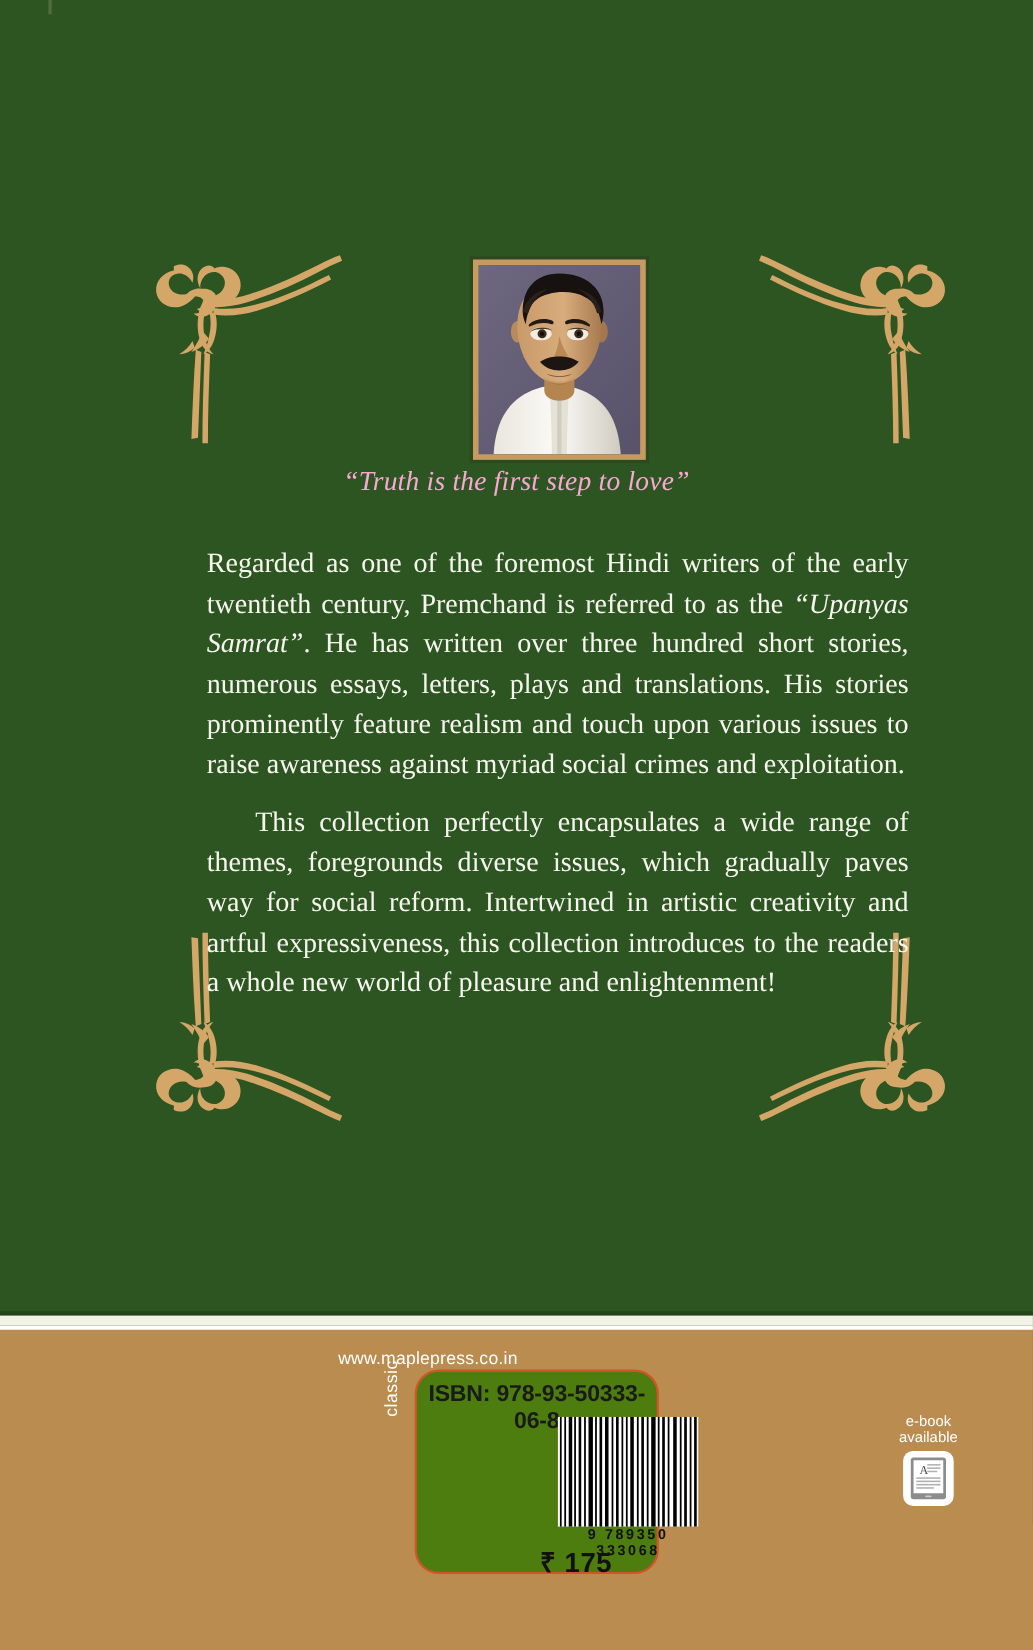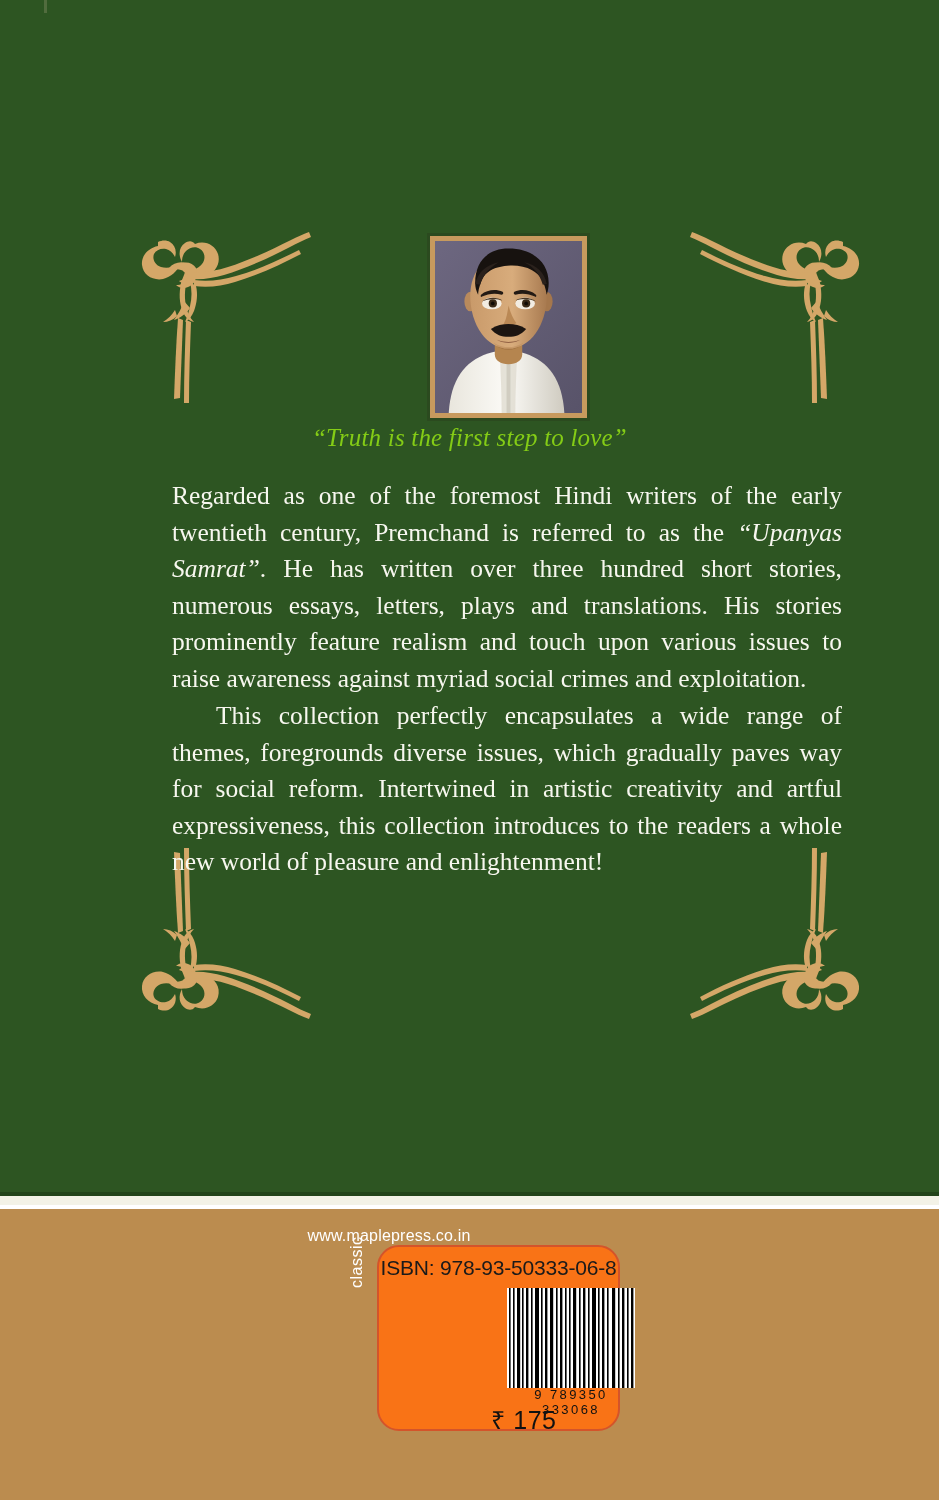--- a/index.html
+++ b/index.html
@@ -107,38 +107,38 @@
   }
   .portrait-svg { display: block; width: 100%; height: 100%; }
 
   
   .quote {
     position: absolute;
     left: 0;
     top: 424px;
     width: 939px;
     text-align: center;
-    color: #84cc16;
+    color: #f9a8d4;
     font-style: italic;
     font-size: 25px;
     letter-spacing: .2px;
   }
 
   .blurb {
     position: absolute;
     left: 172px;
     top: 478px;
     width: 670px;
     color: #f7f7ef;
     font-size: 25.5px;
     line-height: 36.5px;
     text-align: justify;
     text-justify: inter-word;
   }
-  .blurb p { margin: 0; }
+  .blurb p { margin: 16px; }
   .blurb p + p { margin-top: 1px; text-indent: 44px; }
   .blurb em { font-style: italic; }
 
   
   .site-url {
     position: absolute;
     left: 0;
     top: 1227px;
     width: 778px;
     text-align: center;
@@ -160,26 +160,27 @@
     transform: rotate(-90deg);
     transform-origin: left top;
     text-align: left;
     white-space: nowrap;
   }
 
   .isbn-card {
     position: absolute;
     left: 377px;
     top: 1245px;
-    width: 243px;
+    width: 222px;
     height: 186px;
-    background: #f97316;
+    background: #4d7c0f;
     border: 2.5px solid #d4542a;
     border-radius: 22px;
     box-sizing: border-box;
+    font-weight: bold;
   }
 
   .isbn-text {
     position: absolute;
     left: 0;
     top: 9px;
     width: 100%;
     text-align: center;
     font-family: "Liberation Sans", sans-serif;
     font-size: 21px;
@@ -449,14 +450,35 @@
           <rect x="120" y="0" width="1.6" height="100"></rect>
           <rect x="124" y="0" width="2.4" height="100"></rect>
         </g>
       </svg>
     </div>
 
     <div class="barcode-digits">9 789350 333068</div>
     <div class="price">₹ 175</div>
   </div>
 
+  <div class="ebook-badge">
+    <div class="ebook-text">e-book</div>
+    <div class="ebook-text">available</div>
+    <div class="ereader-tile">
+      <svg class="ereader-svg" viewBox="0 0 34 40" xmlns="http://www.w3.org/2000/svg">
+        <rect x="1" y="1" width="32" height="38" rx="2.5" fill="#8c8c8c"></rect>
+        <rect x="3.5" y="3.5" width="27" height="30" fill="#ffffff"></rect>
+        <text x="9" y="16" font-family="Liberation Serif, serif" font-size="11" fill="#4a4a4a">A</text>
+        <g fill="#b0b0b0">
+          <rect x="16" y="7" width="12" height="1.4"></rect>
+          <rect x="16" y="10" width="12" height="1.4"></rect>
+          <rect x="16" y="13" width="9" height="1.4"></rect>
+          <rect x="6" y="19" width="22" height="1.4"></rect>
+          <rect x="6" y="22" width="22" height="1.4"></rect>
+          <rect x="6" y="25" width="22" height="1.4"></rect>
+          <rect x="6" y="28" width="16" height="1.4"></rect>
+        </g>
+        <rect x="14" y="35.5" width="6" height="1.6" rx=".8" fill="#c9c9c9"></rect>
+      </svg>
+    </div>
+  </div>
 
 </div>
 
 </body></html>

